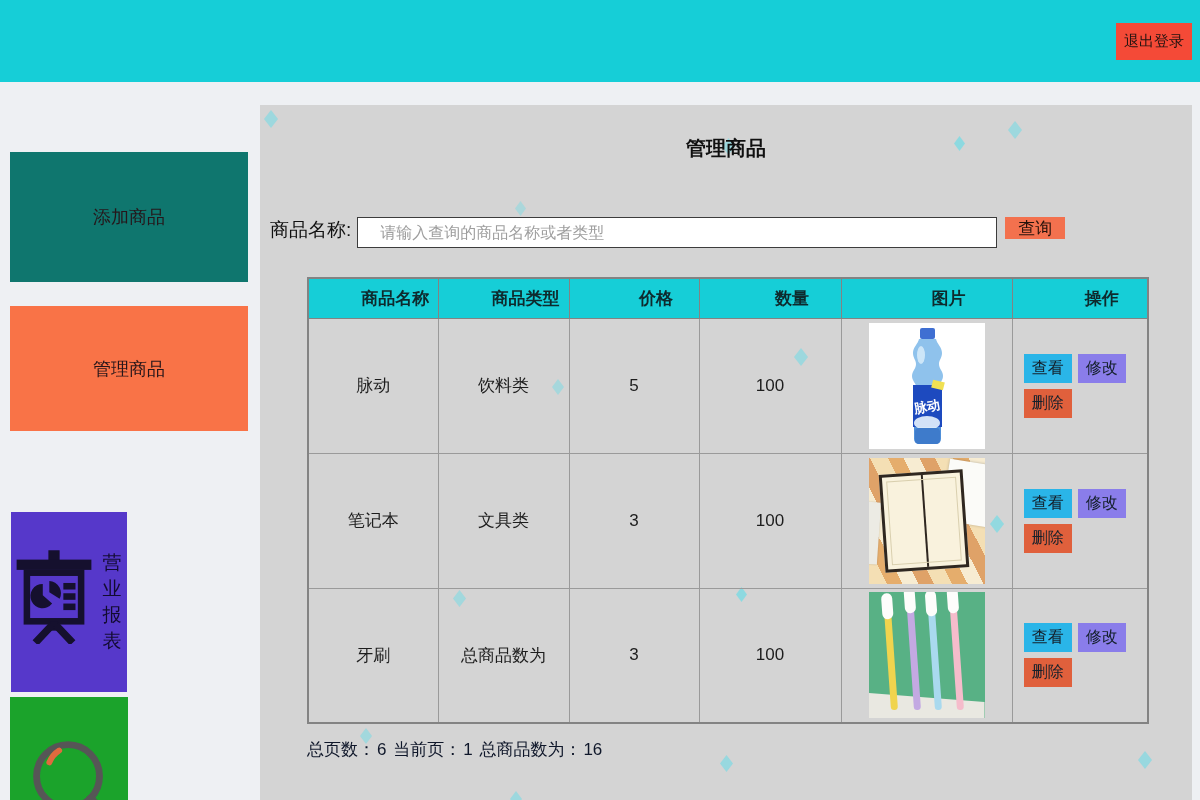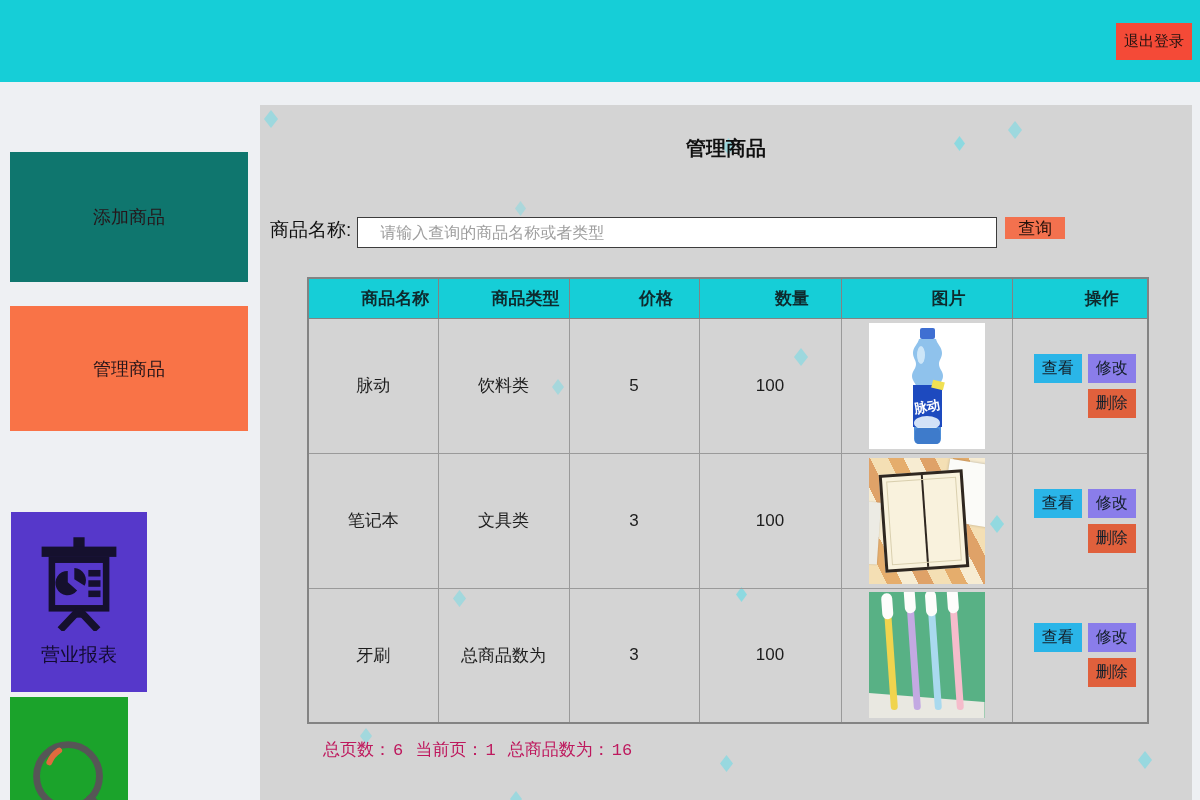--- a/index.html
+++ b/index.html
@@ -25,22 +25,22 @@
     font-family:inherit;
   }
 
   
   .side-block {
     position:absolute; display:flex; align-items:center; justify-content:center;
     cursor:pointer; font-size:18px; color:#26161a; text-align:center;
   }
   .side-add    { left:10px; top:104px; width:238px; height:130px; background:#0f766e;margin-top:48px; }
   .side-manage { left:10px; top:306px; width:238px; height:125px; background:#f97347; }
-  .side-report { left:11px; top:512px; width:136px; height:180px; background:#5638ca;
-                 flex-direction:column; color:#120b30; font-size:19px; }
+  .side-report { left:11px; top:512px; width:116px; height:180px; background:#5638ca;
+                 flex-direction:row; color:#120b30; font-size:19px; }
   .side-report .icon-wrap { margin-bottom:6px; }
   .side-search { left:10px; top:697px; width:118px; height:103px; background:#1ba32b;
                  overflow:hidden; }
   .side-search svg { position:absolute; left:2px; top:28px; }
 
   
   .main {
     position:absolute; left:260px; top:105px; width:932px; height:695px;
     background:#d4d4d4; overflow:hidden;
   }
@@ -74,21 +74,21 @@
     background:#16ced7; height:40px; font-size:17px; font-weight:bold;
     color:#0e2a2d; border:1px solid #838383;padding-left:44px;
   }
   table.goods td {
     height:135px; text-align:center; vertical-align:middle;
     font-size:17px; color:#1d1d1d; border:1px solid #9a9a9a;
   }
   .col-name{width:130px}.col-type{width:131px}.col-price{width:130px}
   .col-qty{width:142px}.col-img{width:171px}.col-act{width:136px}
 
-  .actions { display:flex; flex-wrap:wrap; justify-content:flex-end; gap:6px; width:112px; margin:8px auto; }
+  .actions { display:flex; flex-wrap:wrap; justify-content:flex-start; gap:6px; width:112px; margin:8px auto; }
   .btn { border:none; font-size:16px; padding:4px 8px; color:#14202b; cursor:pointer; font-family:inherit; }
   .btn-view { background:#2ab5e8; }
   .btn-edit { background:#8a7dea; }
   .btn-del  { background:#e0603c; }
 
   
   .pimg { width:116px; height:126px; margin:0 auto; position:relative; overflow:hidden; }
   .img-bottle { background:#fff; }
 
   .img-notebook {
@@ -112,21 +112,21 @@
   .brush { position:absolute; bottom:8px; width:7px; border-radius:4px;
     transform:rotate(-4deg); transform-origin:bottom center; }
   .brush::before { content:""; position:absolute; top:-21px; left:-2px;
     width:11px; height:26px; border-radius:6px; background:#fdfdfb; }
   .brush-y { left:22px; height:96px;  background:#f0d44e; }
   .brush-l { left:45px; height:102px; background:#c3a9e2; }
   .brush-b { left:66px; height:99px;  background:#a9d9ee; }
   .brush-p { left:88px; height:102px; background:#f5bccb; }
 
   
-  .pagination { position:absolute; left:63px; top:633px; font-size:17px; color:#be185d;font-family:Liberation Mono, monospace; }
+  .pagination { position:absolute; left:47px; top:633px; font-size:17px; color:#0f172a; }
   .pagination span { margin-right:2px; }
 
   
   .sparkle { position:absolute; background:#6fdbe6;
     clip-path:polygon(50% 0,100% 50%,50% 100%,0 50%); opacity:.55; }
 </style>
 </head>
 <body>
 
 <div class="header">

